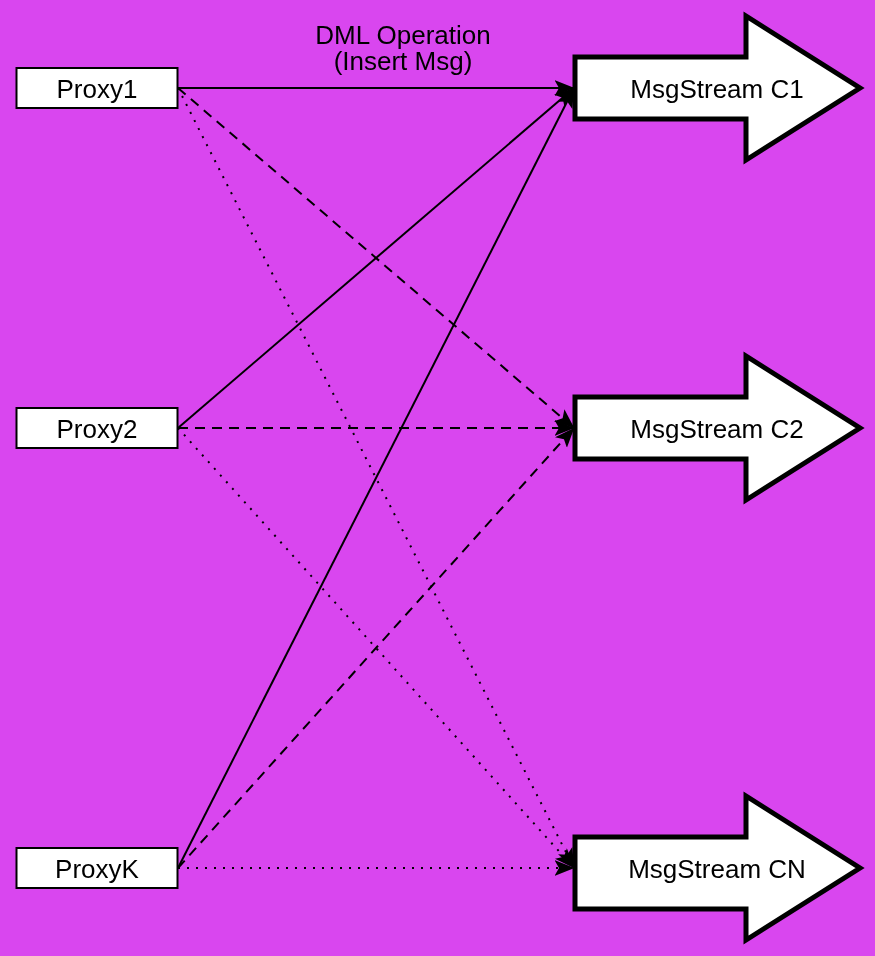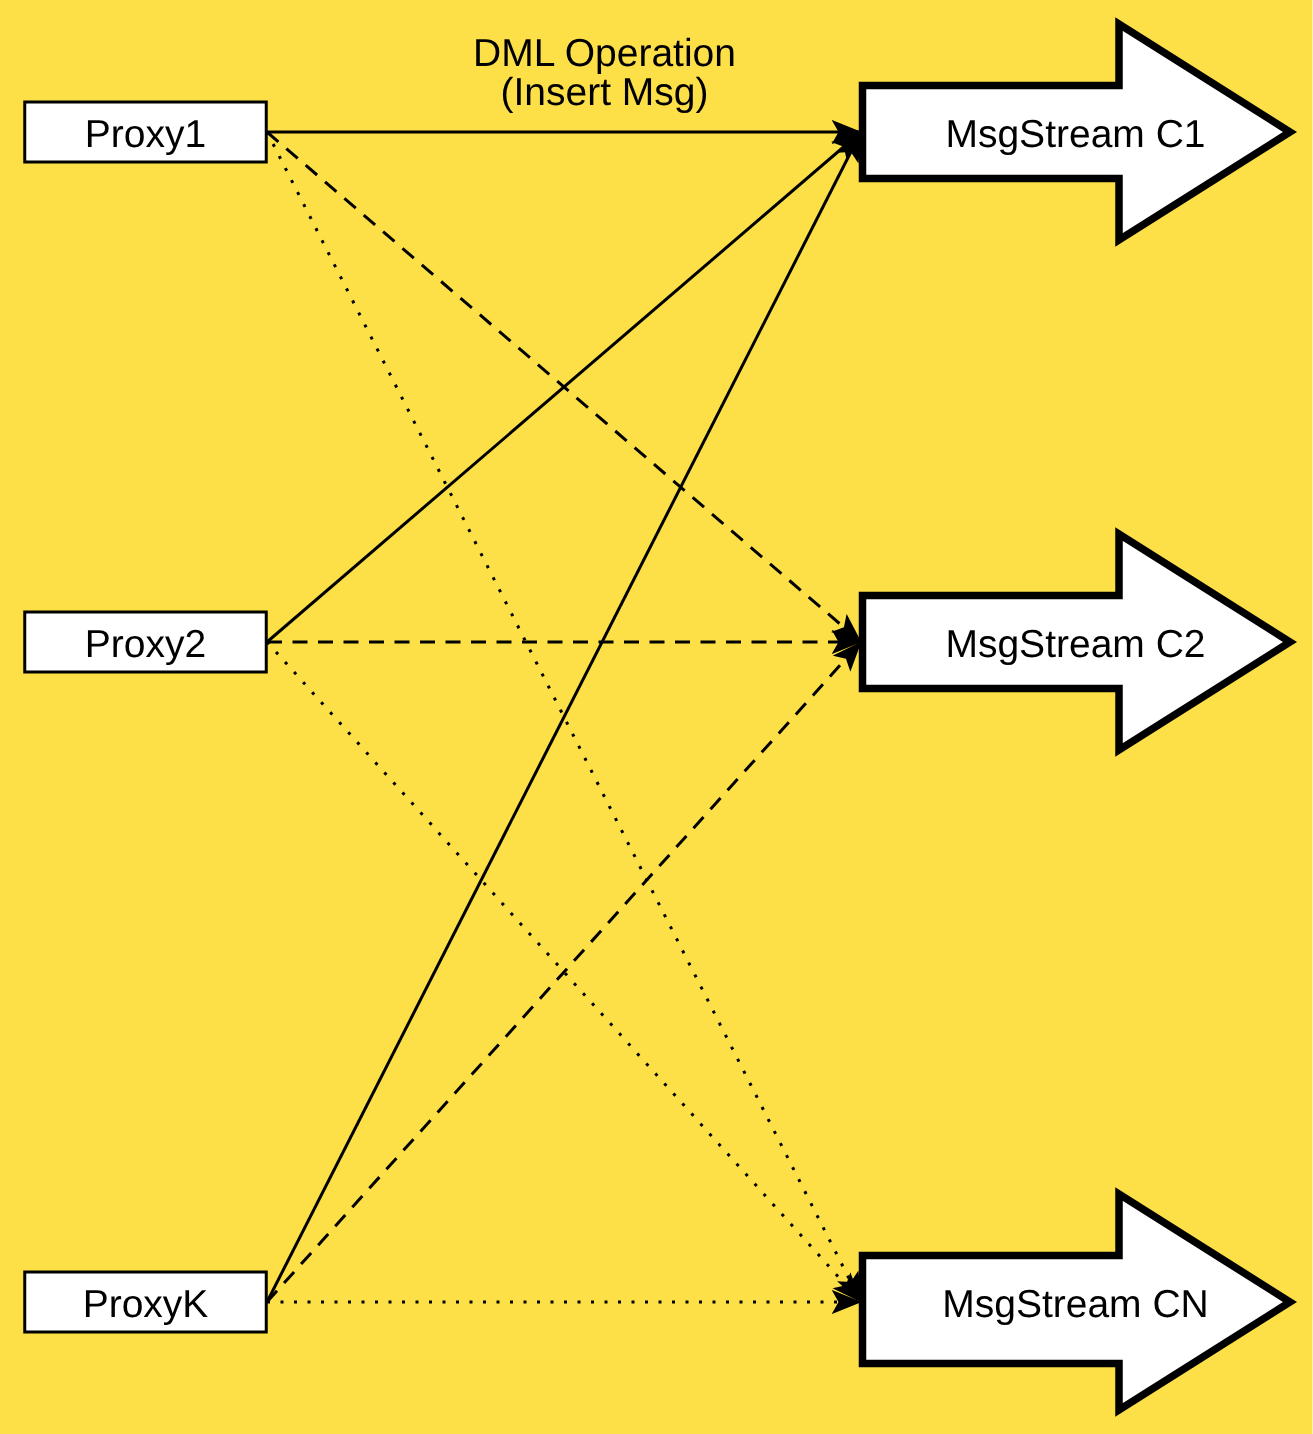--- a/index.html
+++ b/index.html
@@ -4,21 +4,21 @@
 <style>
   html, body {
     margin: 0;
     padding: 0;
     background: #ffffff;
   }
   .canvas-wrap {
     width: 875px;
     height: 956px;
     position: relative;
-    background: #fde047;
+    background: #d946ef;
   }
   svg { display: block; }
   .diagram-text {
     font-family: "Liberation Sans", sans-serif;
     font-size: 26px;
     fill: #000000;
     text-anchor: middle;
   }
   .proxy-rect {
     fill: #ffffff;

